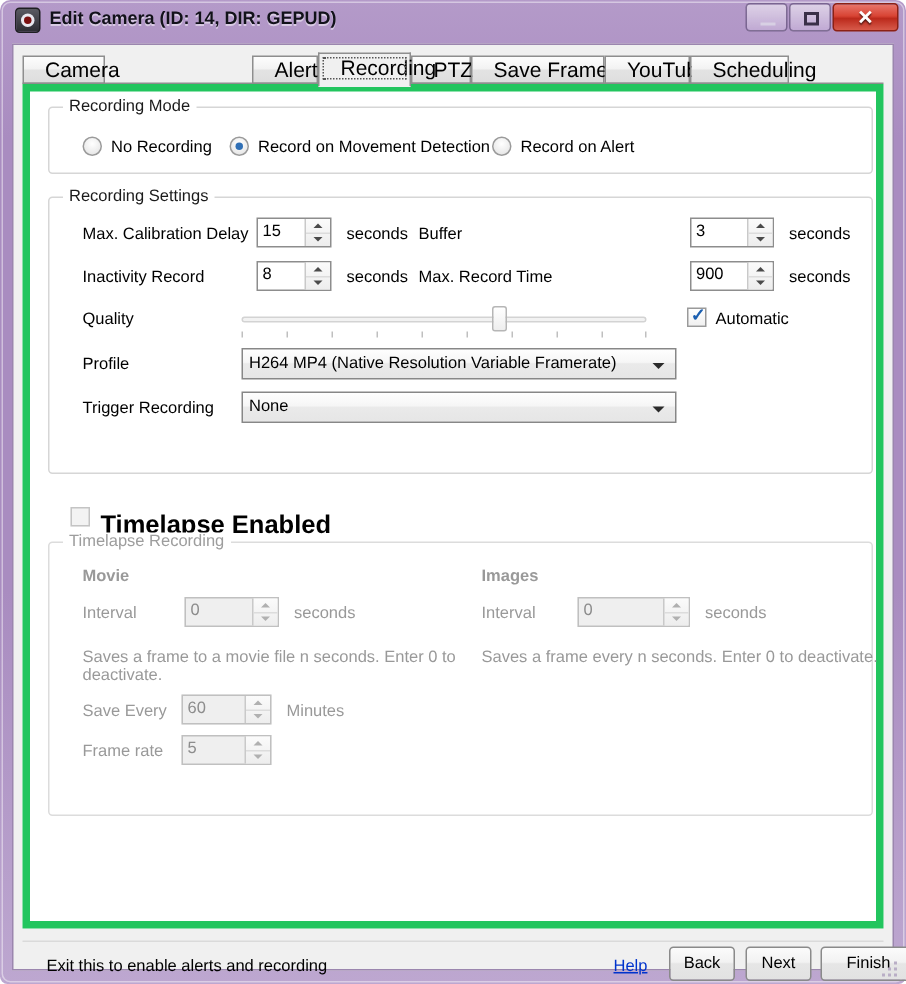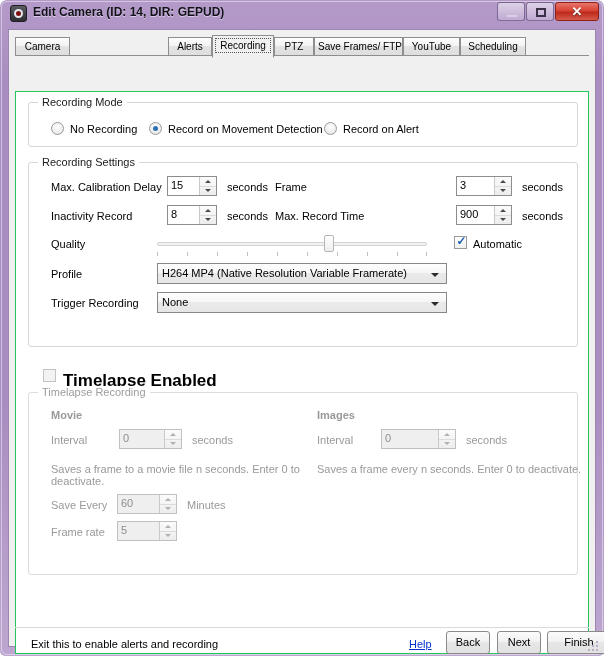--- a/index.html
+++ b/index.html
@@ -145,26 +145,26 @@
     height: 21px;
   }
   .tab {
     position: absolute;
     top: 2px;
     height: 19px;
     box-sizing: border-box;
     background: linear-gradient(180deg,#fdfdfd 0%, #f2f2f2 48%, #e3e3e3 50%, #dedede 100%);
     border: 1px solid #8e8e8e;
     border-bottom: 1px solid #8e8e8e;
-    font-size: 10px;
+    font-size: 14px;
     color: #000;
     line-height: 17px;
-    text-align: center;
+    text-align: right;
     white-space: nowrap;
-    padding: 0 3px;
+    padding: 0 14px;
   }
   .tab.selected {
     top: 0px;
     height: 23px;
     line-height: 19px;
     background: #f0f0f0;
     border: 1px solid #8e8e8e;
     border-bottom: 1px solid #f0f0f0;
     z-index: 5;
   }
@@ -365,22 +365,21 @@
     font-size: 11px;
     color: #0033cc;
     text-decoration: underline;
     white-space: nowrap;
   }
 
   .panel-white {
     position: absolute;
     box-sizing: border-box;
     background: #ffffff;
-    border: 1px solid #22c55e;
-    margin-top: 35px;
+    border: 5px solid #22c55e;
   }
   .resize-grip {
     position: absolute;
     right: 4px; bottom: 3px;
     width: 12px; height: 12px;
   }
   .resize-grip i {
     position: absolute;
     width: 2px; height: 2px;
     background: #b9aec6;
@@ -467,21 +466,21 @@
             <div class="up">
                 <i class="arrow-up"></i>
               </div>
             <div class="dn">
                 <i class="arrow-dn"></i>
               </div>
           </div>
         </div>
         <div class="lbl" style="left:198px; top:18px;">seconds</div>
 
-        <div class="lbl" style="left:246px; top:18px;">Frame</div>
+        <div class="lbl" style="left:246px; top:18px;">Buffer</div>
         <div class="spin" style="left:427px; top:13px; width:56px;">
           <div class="val">3</div>
           <div class="btns">
             <div class="up">
                 <i class="arrow-up"></i>
               </div>
             <div class="dn">
                 <i class="arrow-dn"></i>
               </div>
           </div>

